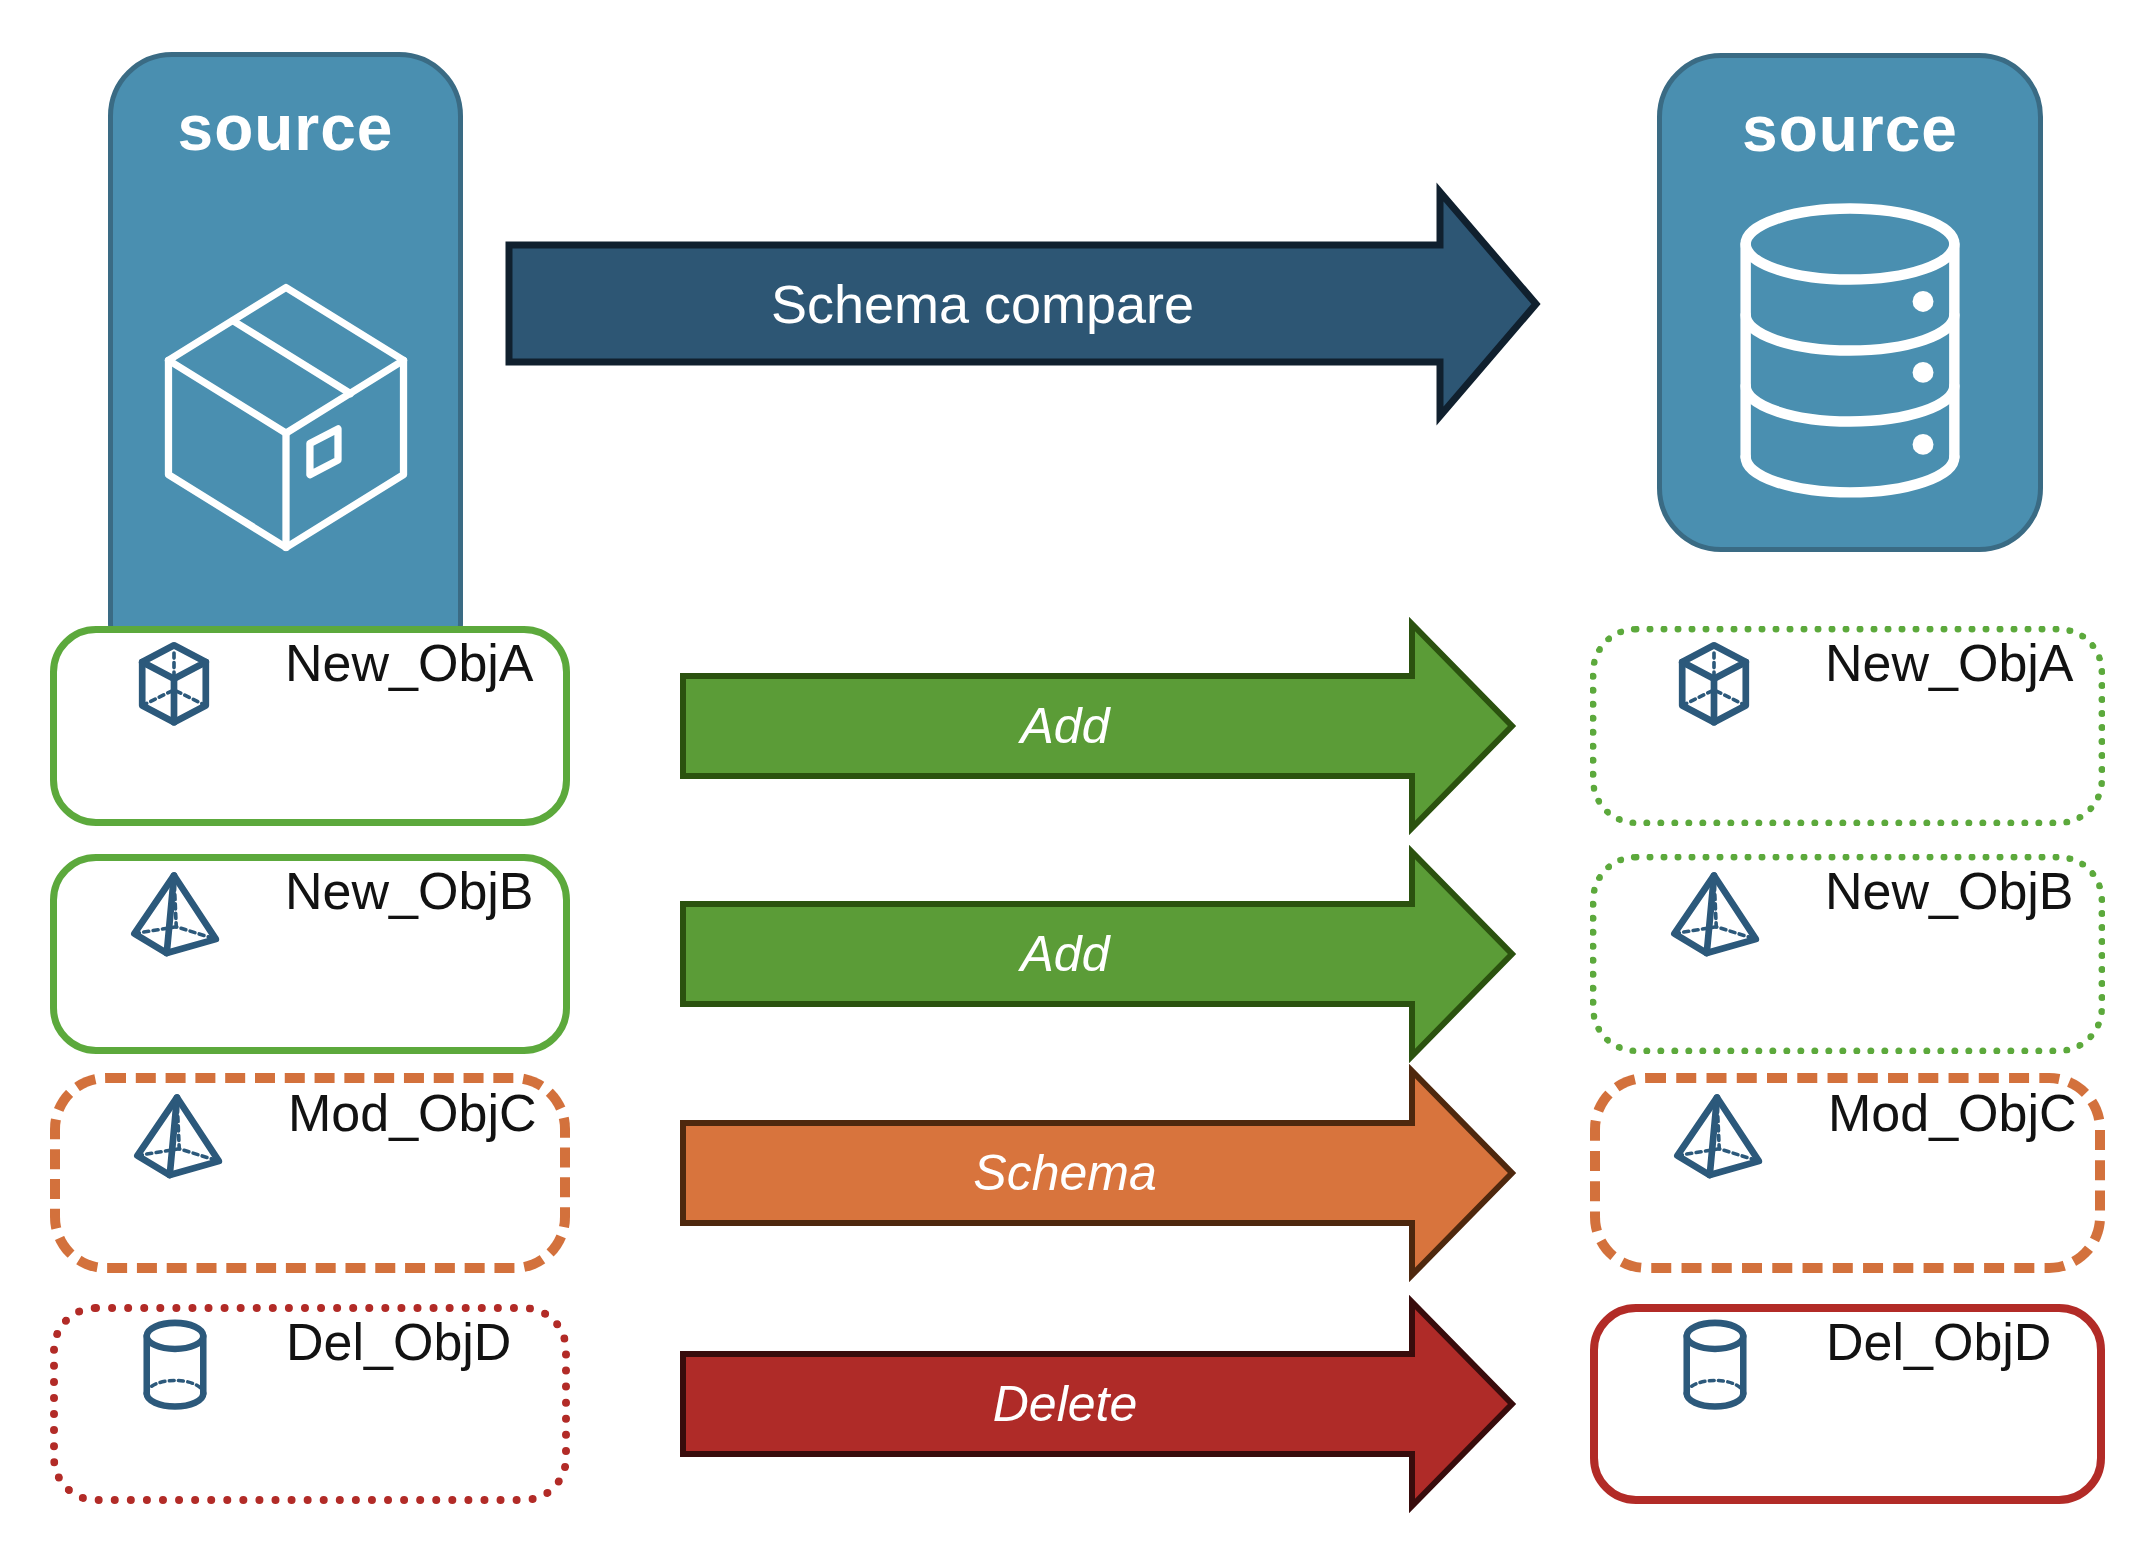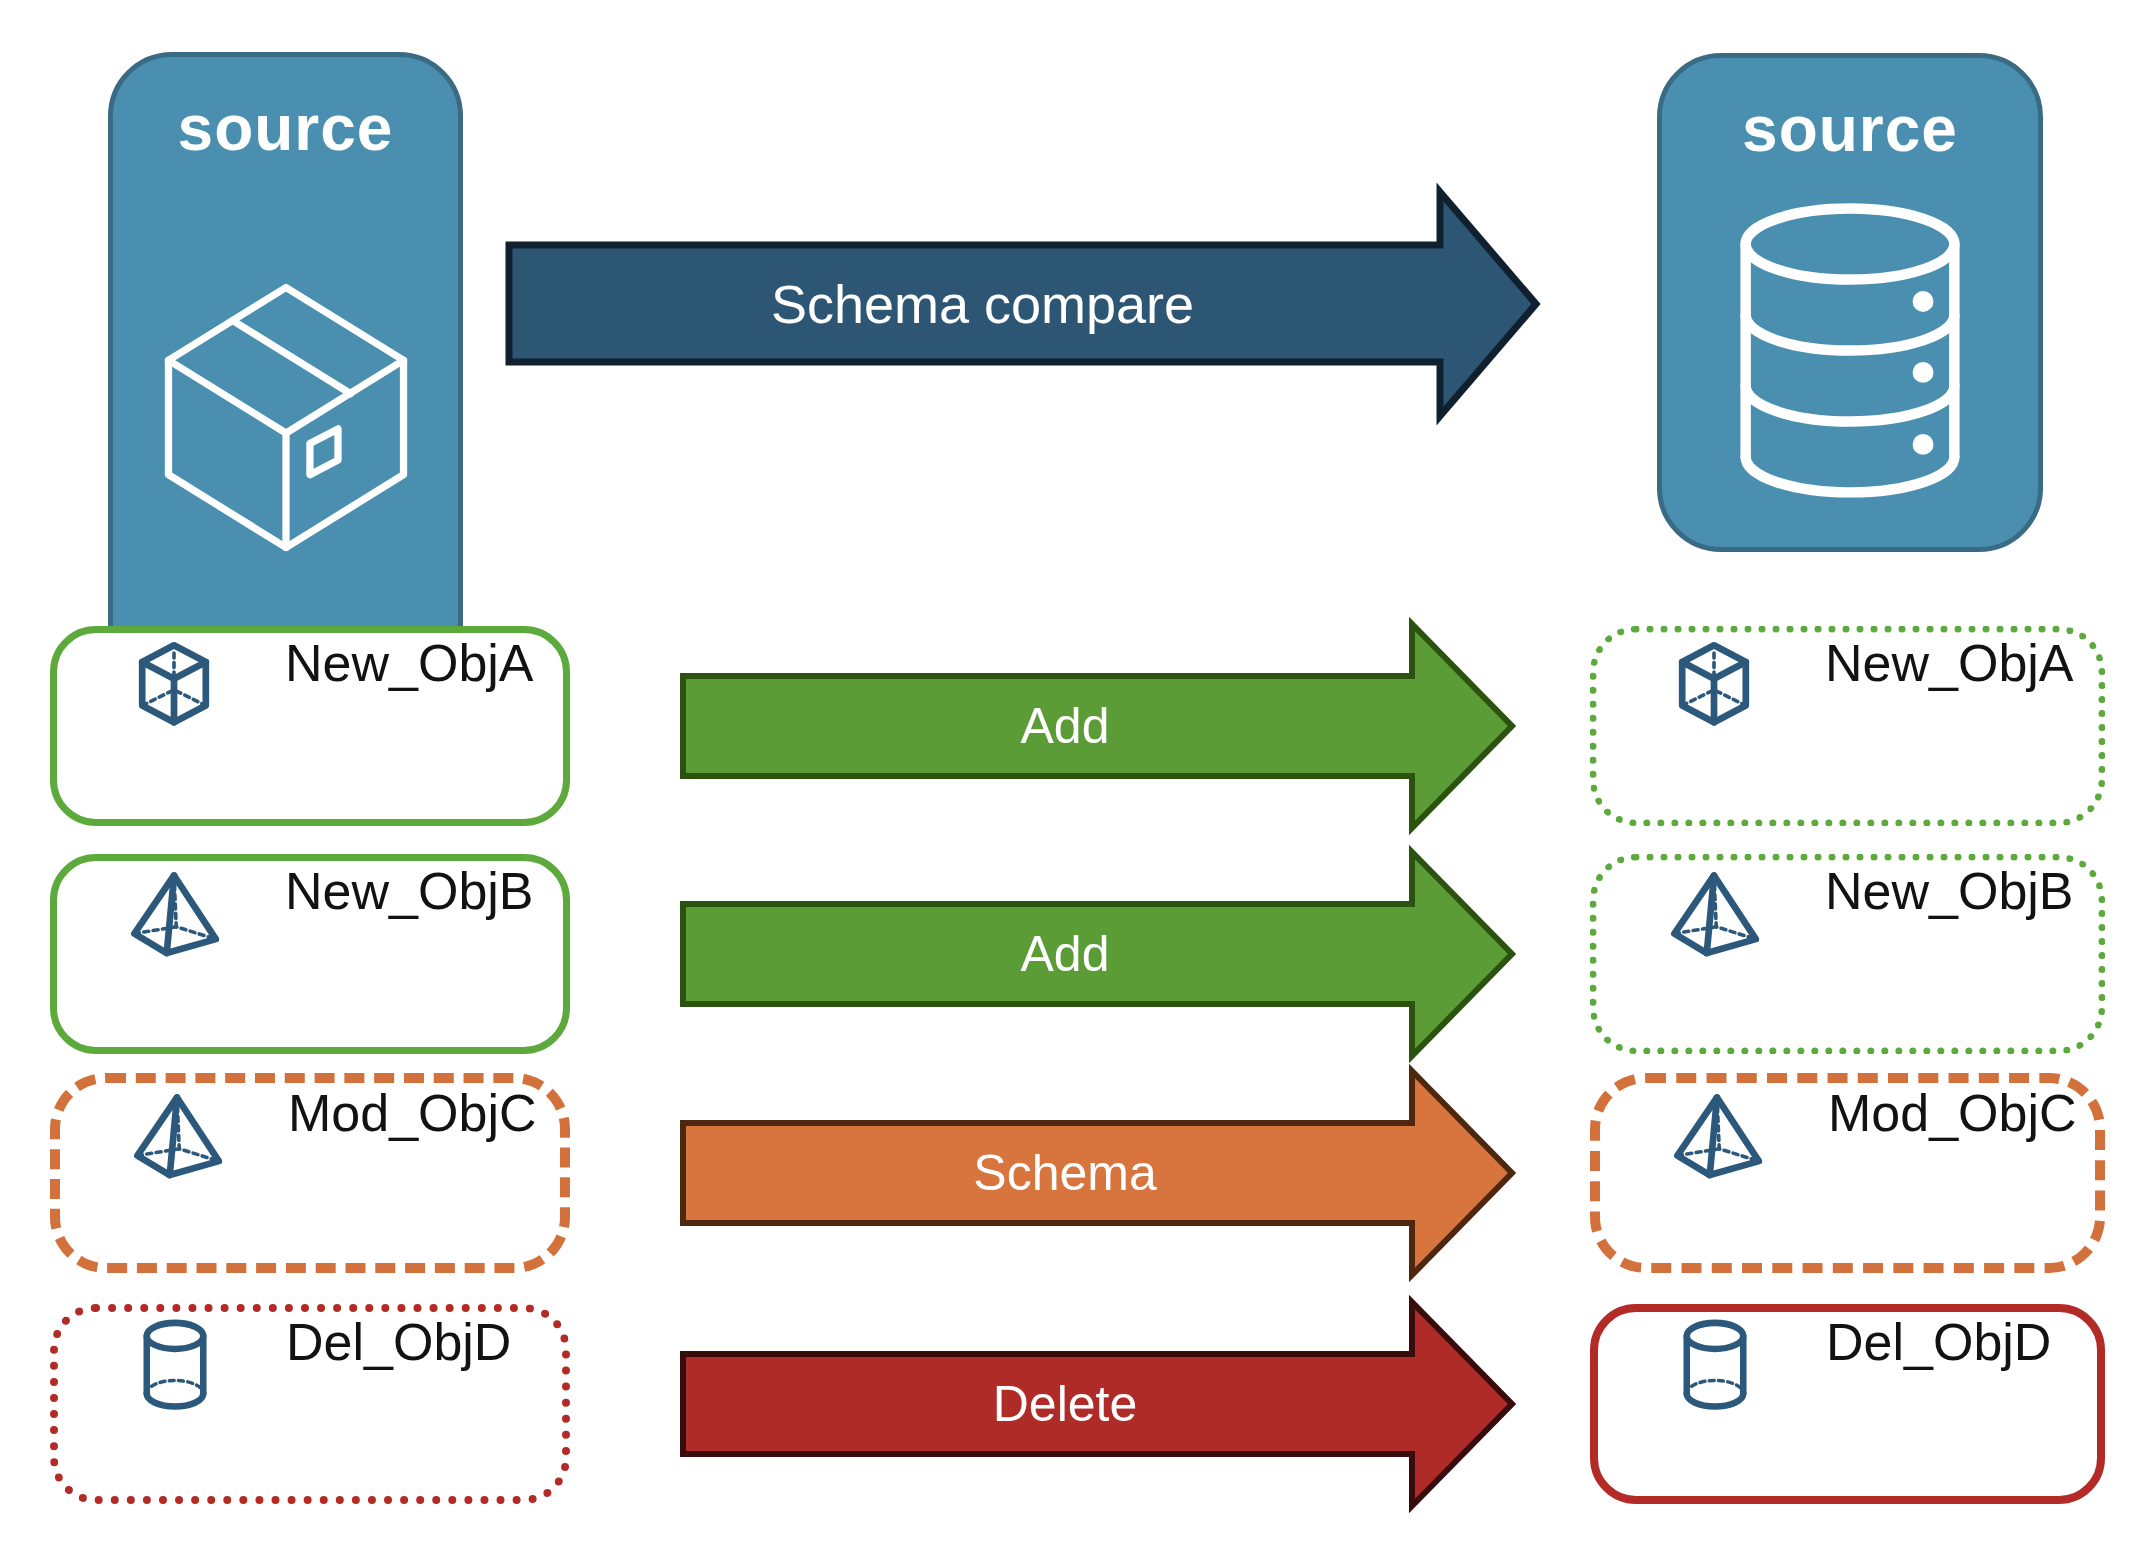--- a/index.html
+++ b/index.html
@@ -30,21 +30,21 @@
   .arrow-wrap{position:absolute;}
   .arrow-wrap svg{position:absolute;left:0;top:0;width:100%;height:100%;overflow:visible;}
   .arrow-label{
     position:absolute;top:0;height:100%;
     display:flex;align-items:center;justify-content:center;
     color:#ffffff;
     text-align:right;
   }
   #compare-arrow{left:505px;top:188px;width:1035px;height:232px;}
   #compare-arrow .arrow-label{left:0;width:955px;font-size:54px;}
-  .row-arrow{height:210px;}
+  .row-arrow{height:210px;font-style:italic;}
   .row-arrow .arrow-label{left:0;width:770px;font-size:50px;}
   .compare-poly{fill:var(--compare-fill);stroke:var(--compare-stroke);stroke-width:7px;}
   .add-poly{fill:var(--add-fill);stroke:var(--add-stroke);stroke-width:6px;}
   .update-poly{fill:var(--update-fill);stroke:var(--update-stroke);stroke-width:6px;}
   .delete-poly{fill:var(--delete-fill);stroke:var(--delete-stroke);stroke-width:6px;}
   
   .obj-box{
     position:absolute;height:200px;
     background:#ffffff;border-radius:46px;box-sizing:border-box;
     display:flex;

